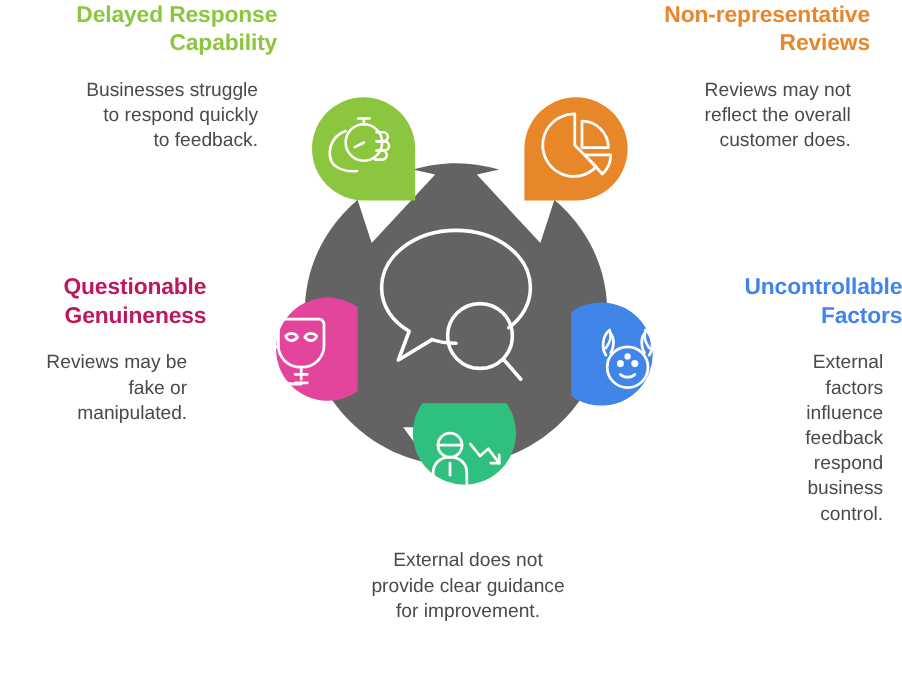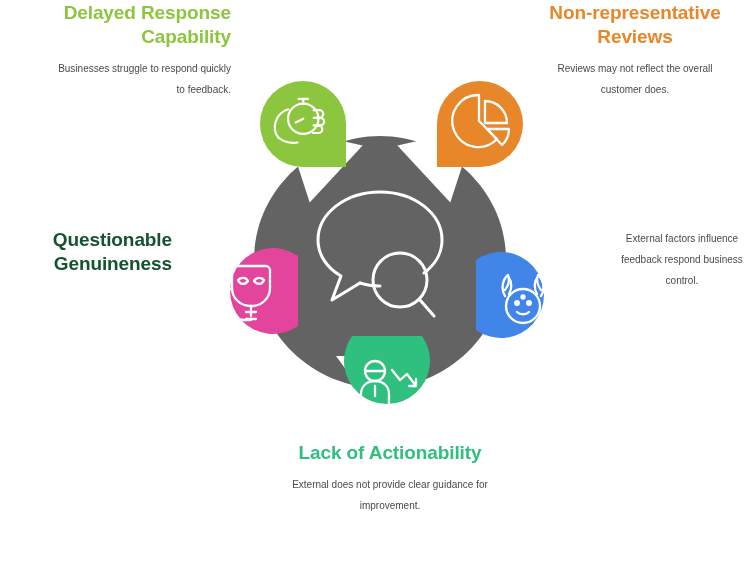--- a/index.html
+++ b/index.html
@@ -25,28 +25,28 @@
     position: absolute;
   }
   .block .heading {
     font-weight: bold;
     font-size: 19px;
     line-height: 24px;
     margin: 0 0 9px 0;
     letter-spacing: -0.1px;
   }
   .block .body {
-    font-size: 10px;
+    font-size: 16px;
     line-height: 21px;
     color: #4a4a4a;
-    margin: 0;
+    margin: 16px;
     font-weight: 400;
   }
   .align-right { text-align: right; }
-  .align-left  { text-align: center; }
+  .align-left  { text-align: right; }
   .align-center{ text-align: center; }
 
   
   #block-delayed        { left: 55px;  top: 1px;   width: 176px; }
   #block-nonrep         { left: 545px; top: 1px;   width: 180px; }
   #block-questionable   { left: 4px;   top: 228px; width: 168px; }
   #block-uncontrollable { left: 612px; top: 228px; width: 140px; }
   #block-lack           { left: 290px; top: 441px; width: 200px; }
 
   
@@ -215,25 +215,26 @@
     <p class="heading" style="color:#8CC63F">Delayed Response Capability</p>
     <p class="body">Businesses struggle to respond quickly to feedback.</p>
   </div>
 
   <div class="block align-left" id="block-nonrep">
     <p class="heading" style="color:#E8862A">Non-representative Reviews</p>
     <p class="body">Reviews may not reflect the overall customer does.</p>
   </div>
 
   <div class="block align-right" id="block-questionable">
-    <p class="heading" style="color:#14532d">Questionable Genuineness</p>
+    <p class="heading" style="color:#be185d">Questionable Genuineness</p>
+    <p class="body">Reviews may be fake or manipulated.</p>
   </div>
 
   <div class="block align-left" id="block-uncontrollable">
+    <p class="heading" style="color:#4285E8">Uncontrollable Factors</p>
     <p class="body">External factors influence feedback respond business control.</p>
   </div>
 
   <div class="block align-center" id="block-lack">
-    <p class="heading" style="color:#2FBF7F">Lack of Actionability</p>
     <p class="body">External does not provide clear guidance for improvement.</p>
   </div>
 
 </div>
 
 </body></html>

